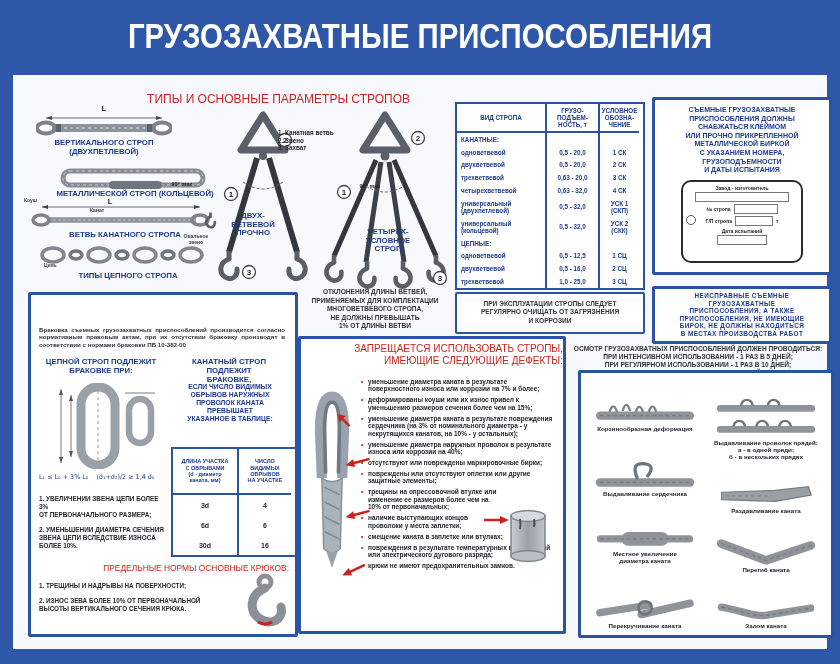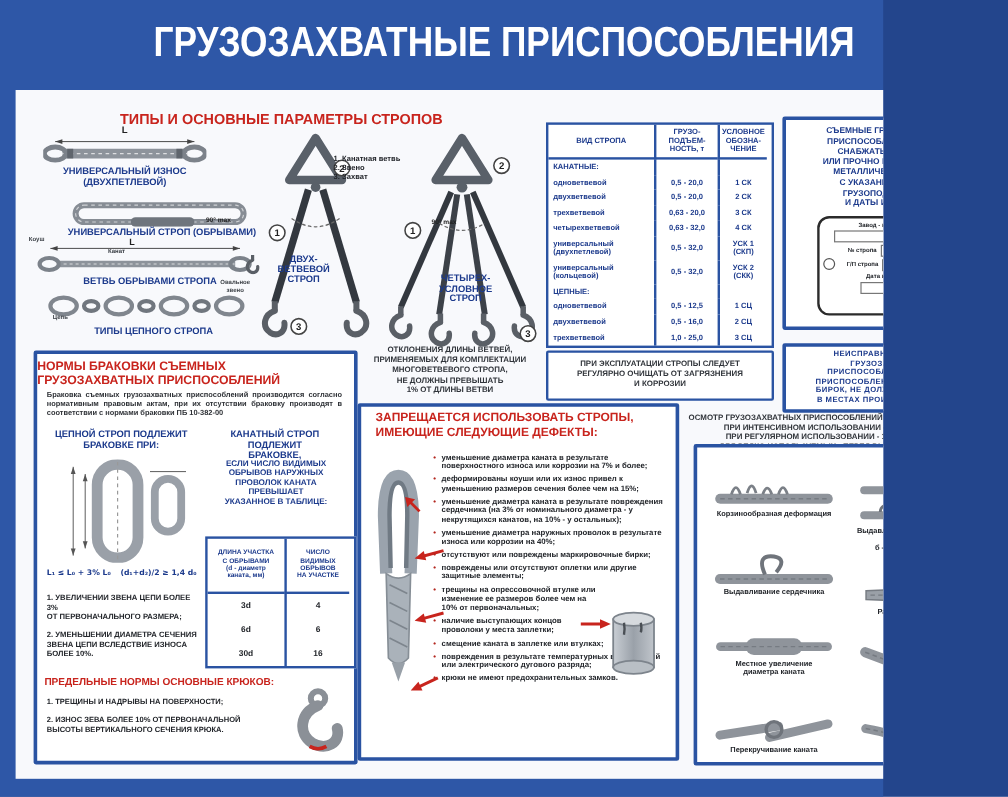--- a/index.html
+++ b/index.html
@@ -1,20 +1,20 @@
 <!DOCTYPE html>
 <html><head>
 <meta charset="utf-8">
 <style>
   body{margin:0;background:#23458c}
-  .poster{position:relative;width:736px;height:664px;background:#2e57a7;font-family:"Liberation Sans",sans-serif;overflow:hidden}
+  .poster{position:relative;width:840px;height:664px;background:#2e57a7;font-family:"Liberation Sans",sans-serif;overflow:hidden}
   .panel{position:absolute;left:13px;top:75px;width:814px;height:574px;background:#f8f9fc}
   .abs{position:absolute}
   .t{white-space:pre-line}
-  .red{color:#c8241d;font-weight:700;text-align:left}
+  .red{color:#c8241d;font-weight:400;text-align:right}
   .navy{color:#1c3a8c}
   .bold{font-weight:700}
   .ctr{text-align:center}
   .box{position:absolute;background:#fff;border:3px solid #2a53a2;border-radius:2px}
   .bx2{border-width:2px}
   .title{position:absolute;left:0;top:16px;width:840px;text-align:center;color:#fff;font-size:35px;font-weight:700;transform:scaleX(.84);letter-spacing:0}
   .cap{color:#1c3a8c;font-weight:700;font-size:7.8px;text-align:center;line-height:8.6px}
   .tiny{font-size:5px;color:#3a3f45;font-weight:700}
   
   .stable{position:absolute;left:455px;top:102px;width:186px;height:184px;background:#fff;border:2px solid #2a53a2;display:grid;grid-template-columns:88px 53px 41px;font-weight:700;color:#1c3a8c}
@@ -64,44 +64,44 @@
     <line x1="10" y1="4" x2="126" y2="4" stroke="#444" stroke-width="0.8"></line>
     <polygon points="10,4 16,2 16,6" fill="#444"></polygon>
       <polygon points="126,4 120,2 120,6" fill="#444"></polygon>
     <line x1="16" y1="14" x2="120" y2="14" stroke="#8d939b" stroke-width="8"></line>
     <line x1="16" y1="14" x2="120" y2="14" stroke="#ffffff" stroke-width="1" stroke-dasharray="3,3" opacity=".7"></line>
     <ellipse cx="10" cy="14" rx="9" ry="5.5" fill="none" stroke="#7c828a" stroke-width="4"></ellipse>
     <ellipse cx="126" cy="14" rx="9" ry="5.5" fill="none" stroke="#7c828a" stroke-width="4"></ellipse>
     <rect x="20" y="10" width="5" height="8" fill="#5f656d"></rect>
       <rect x="111" y="10" width="5" height="8" fill="#5f656d"></rect>
   </svg>
-  <div class="abs cap t" style="left:34px;top:139px;width:140px">УНИВЕРСАЛЬНЫЙ ИЗНОС
+  <div class="abs cap t" style="left:34px;top:139px;width:140px">ВЕРТИКАЛЬНОГО СТРОП
 (ДВУХПЕТЛЕВОЙ)</div>
 
   <svg class="abs" style="left:58px;top:167px" width="150" height="22" viewBox="0 0 150 22">
     <rect x="5" y="4" width="140" height="14" rx="7" fill="none" stroke="#868c94" stroke-width="5"></rect>
     <rect x="5" y="4" width="140" height="14" rx="7" fill="none" stroke="#ffffff" stroke-width="1" stroke-dasharray="3,3" opacity=".6"></rect>
     <line x1="55" y1="18" x2="100" y2="18" stroke="#6f757d" stroke-width="8" stroke-linecap="round"></line>
   </svg>
-  <div class="abs cap" style="left:30px;top:190px;width:210px">УНИВЕРСАЛЬНЫЙ СТРОП (ОБРЫВАМИ)</div>
+  <div class="abs cap" style="left:30px;top:190px;width:210px">МЕТАЛЛИЧЕСКОЙ СТРОП (КОЛЬЦЕВОЙ)</div>
 
   <div class="abs tiny" style="left:24px;top:197px">Коуш</div>
   <div class="abs ctr bold" style="left:100px;top:197px;width:20px;font-size:7.5px;color:#222">L</div>
   <div class="abs tiny" style="left:90px;top:207px">Канат</div>
   <svg class="abs" style="left:28px;top:203px" width="190" height="26" viewBox="0 0 190 26">
     <line x1="14" y1="4" x2="172" y2="4" stroke="#444" stroke-width="0.8"></line>
     <polygon points="14,4 20,2 20,6" fill="#444"></polygon>
       <polygon points="172,4 166,2 166,6" fill="#444"></polygon>
     <line x1="20" y1="17" x2="168" y2="17" stroke="#8d939b" stroke-width="5.5"></line>
     <line x1="20" y1="17" x2="168" y2="17" stroke="#ffffff" stroke-width="0.8" stroke-dasharray="2.5,2.5" opacity=".7"></line>
     <ellipse cx="13" cy="17" rx="8" ry="5" fill="none" stroke="#7c828a" stroke-width="3.5"></ellipse>
     <ellipse cx="172" cy="17" rx="8" ry="5" fill="none" stroke="#7c828a" stroke-width="3.5"></ellipse>
     <use href="#sym-hook" x="176" y="9" width="13" height="17"></use>
   </svg>
-  <div class="abs cap" style="left:40px;top:231px;width:170px">ВЕТВЬ ОБРЫВАМИ СТРОПА</div>
+  <div class="abs cap" style="left:40px;top:231px;width:170px">ВЕТВЬ КАНАТНОГО СТРОПА</div>
 
   <div class="abs tiny t ctr" style="left:172px;top:233px;width:48px">Овальное
 звено</div>
   <svg class="abs" style="left:38px;top:243px" width="170" height="24" viewBox="0 0 170 24">
     <ellipse cx="15" cy="12" rx="11" ry="7" fill="none" stroke="#80868e" stroke-width="3.5"></ellipse>
     <ellipse cx="38" cy="12" rx="6" ry="4" fill="none" stroke="#70767e" stroke-width="3.5"></ellipse>
     <ellipse cx="61" cy="12" rx="11" ry="7" fill="none" stroke="#80868e" stroke-width="3.5"></ellipse>
     <ellipse cx="84" cy="12" rx="6" ry="4" fill="none" stroke="#70767e" stroke-width="3.5"></ellipse>
     <ellipse cx="107" cy="12" rx="11" ry="7" fill="none" stroke="#80868e" stroke-width="3.5"></ellipse>
     <ellipse cx="130" cy="12" rx="6" ry="4" fill="none" stroke="#70767e" stroke-width="3.5"></ellipse>
@@ -123,21 +123,21 @@
     <circle cx="72" cy="30" r="6.5" fill="#fff" stroke="#444" stroke-width="1.3"></circle>
     <text x="72" y="33" font-size="8" text-anchor="middle" fill="#222" font-weight="bold">2</text>
     <circle cx="18" cy="84" r="6.5" fill="#fff" stroke="#444" stroke-width="1.3"></circle>
     <text x="18" y="87" font-size="8" text-anchor="middle" fill="#222" font-weight="bold">1</text>
     <circle cx="36" cy="162" r="6.5" fill="#fff" stroke="#444" stroke-width="1.3"></circle>
     <text x="36" y="165" font-size="8" text-anchor="middle" fill="#222" font-weight="bold">3</text>
   </svg>
   <div class="abs ctr bold" style="left:160px;top:181px;width:44px;font-size:5.5px;color:#222">90° max</div>
   <div class="abs cap t" style="left:218px;top:212px;width:70px">ДВУХ-
 ВЕТВЕВОЙ
-СТРОП</div>
+ПРОЧНО</div>
   <div class="abs t bold" style="left:278px;top:129px;width:72px;font-size:6.3px;line-height:7.6px;color:#23262b">1. Канатная ветвь
 2. Звено
 3. Захват</div>
 
   <svg class="abs" style="left:318px;top:110px" width="135" height="182" viewBox="0 0 135 182">
     <path d="M67,5 L45,40 L89,40 Z" fill="none" stroke="#596069" stroke-width="7" stroke-linejoin="round"></path>
     <circle cx="67" cy="46" r="4.5" fill="#596069"></circle>
     <line x1="58" y1="50" x2="16" y2="146" stroke="#33383f" stroke-width="5"></line>
     <line x1="63" y1="52" x2="48" y2="152" stroke="#3c4148" stroke-width="5"></line>
     <line x1="71" y1="52" x2="86" y2="152" stroke="#3c4148" stroke-width="5"></line>
@@ -257,22 +257,20 @@
 НЕ ДОЛЖНЫ ПРЕВЫШАТЬ
 1% ОТ ДЛИНЫ ВЕТВИ</div>
 
   <div class="box bx2" style="left:455px;top:292px;width:186px;height:38px">
     <div class="t bold ctr" style="margin-top:6px;font-size:6.6px;line-height:8.4px;color:#30343a">ПРИ ЭКСПЛУАТАЦИИ СТРОПЫ СЛЕДУЕТ
 РЕГУЛЯРНО ОЧИЩАТЬ ОТ ЗАГРЯЗНЕНИЯ
 И КОРРОЗИИ</div>
   </div>
 
   <div class="box" style="left:28px;top:292px;width:264px;height:339px">
-    <div class="abs red t" style="left:0;top:5px;width:100%;font-size:10.2px;line-height:11.5px">НОРМЫ БРАКОВКИ СЪЕМНЫХ
-ГРУЗОЗАХВАТНЫХ ПРИСПОСОБЛЕНИЙ</div>
     <div class="abs bold" style="left:8px;top:31px;width:246px;font-size:6.2px;line-height:7.4px;color:#2f3237;text-align:justify">Браковка съемных грузозахватных приспособлений производится согласно нормативным правовым актам, при их отсутствии браковку производят в соответствии с нормами браковки ПБ 10-382-00</div>
     <div class="abs t navy bold ctr" style="left:138px;top:62px;width:120px;font-size:7.8px;line-height:9px">КАНАТНЫЙ СТРОП ПОДЛЕЖИТ
 БРАКОВКЕ,</div>
     <div class="abs t navy bold ctr" style="left:6px;top:62px;width:128px;font-size:7.8px;line-height:9px">ЦЕПНОЙ СТРОП ПОДЛЕЖИТ
 БРАКОВКЕ ПРИ:</div>
     <div class="abs t navy bold ctr" style="left:140px;top:88px;width:118px;font-size:6.8px;line-height:8px">ЕСЛИ ЧИСЛО ВИДИМЫХ
 ОБРЫВОВ НАРУЖНЫХ
 ПРОВОЛОК КАНАТА
 ПРЕВЫШАЕТ
 УКАЗАННОЕ В ТАБЛИЦЕ:</div>
@@ -281,21 +279,21 @@
       <line x1="57" y1="2" x2="57" y2="84" stroke="#999" stroke-width="1" stroke-dasharray="3,3"></line>
       <line x1="20" y1="6" x2="20" y2="80" stroke="#555" stroke-width="0.8"></line>
       <polygon points="20,6 18,12 22,12" fill="#555"></polygon>
         <polygon points="20,80 18,74 22,74" fill="#555"></polygon>
       <line x1="30" y1="12" x2="30" y2="74" stroke="#555" stroke-width="0.8"></line>
       <polygon points="30,12 28,18 32,18" fill="#555"></polygon>
         <polygon points="30,74 28,68 32,68" fill="#555"></polygon>
       <rect x="88" y="16" width="22" height="44" rx="11" fill="none" stroke="#9aa0a8" stroke-width="6.5"></rect>
       <line x1="84" y1="10" x2="114" y2="10" stroke="#555" stroke-width="0.8"></line>
     </svg>
-    <div class="abs" style="left:8px;top:178px;width:130px;display:flex;gap:8px;font-size:6.4px;font-weight:700;color:#1c3a8c;font-family:'DejaVu Sans',sans-serif">
+    <div class="abs" style="left:8px;top:178px;width:130px;display:flex;gap:8px;font-size:6.4px;font-weight:400;color:#1c3a8c;font-family:'DejaVu Sans',sans-serif">
       <span>L₁ ≤ L₀ + 3% L₀</span>
       <span>(d₁+d₂)/2 ≥ 1,4 d₀</span>
     </div>
     <div class="abs t bold" style="left:8px;top:200px;width:130px;font-size:6.4px;line-height:7.8px;color:#23262b">1. УВЕЛИЧЕНИИ ЗВЕНА ЦЕПИ БОЛЕЕ 3%
 ОТ ПЕРВОНАЧАЛЬНОГО РАЗМЕРА;</div>
     <div class="abs t bold" style="left:8px;top:231px;width:130px;font-size:6.4px;line-height:7.8px;color:#23262b">2. УМЕНЬШЕНИИ ДИАМЕТРА СЕЧЕНИЯ
 ЗВЕНА ЦЕПИ ВСЛЕДСТВИЕ ИЗНОСА
 БОЛЕЕ 10%.</div>
     <div class="btable">
       <div class="bh t">ДЛИНА УЧАСТКА
@@ -318,21 +316,21 @@
     <div class="abs t bold" style="left:8px;top:302px;width:195px;font-size:6.3px;line-height:7.6px;color:#23262b">2. ИЗНОС ЗЕВА БОЛЕЕ 10% ОТ ПЕРВОНАЧАЛЬНОЙ
 ВЫСОТЫ ВЕРТИКАЛЬНОГО СЕЧЕНИЯ КРЮКА.</div>
     <svg class="abs" style="left:210px;top:278px" width="48" height="56" viewBox="0 0 48 56">
       <circle cx="24" cy="9" r="6" fill="none" stroke="#8b9097" stroke-width="5"></circle>
       <path d="M24,15 C9,21 7,38 19,46 C31,53 43,46 40,34" fill="none" stroke="#8b9097" stroke-width="9" stroke-linecap="round"></path>
       <path d="M17,49 q7,4 14,0" fill="none" stroke="#c8241d" stroke-width="3"></path>
     </svg>
   </div>
 
   <div class="box" style="left:298px;top:336px;width:262px;height:292px">
-    <div class="abs red t" style="left:12px;top:4px;width:100%;font-size:10px;line-height:11.5px">ЗАПРЕЩАЕТСЯ ИСПОЛЬЗОВАТЬ СТРОПЫ,
+    <div class="abs red t" style="left:0;top:4px;width:100%;font-size:10px;line-height:11.5px">ЗАПРЕЩАЕТСЯ ИСПОЛЬЗОВАТЬ СТРОПЫ,
 ИМЕЮЩИЕ СЛЕДУЮЩИЕ ДЕФЕКТЫ:</div>
     <svg class="abs" style="left:6px;top:40px" width="50" height="198" viewBox="0 0 54 200">
       <path d="M16,100 L14,48 Q14,12 27,12 Q40,12 40,48 L38,100" fill="none" stroke="#9aa3ad" stroke-width="11"></path>
       <path d="M20,95 L19,48 Q19,18 27,18 Q35,18 35,48 L34,95" fill="none" stroke="#707a84" stroke-width="4"></path>
       <path d="M16,100 Q27,108 38,100 L36,176 Q27,186 18,176 Z" fill="#aab2ba" stroke="#868e96" stroke-width="1.5"></path>
       <line x1="19" y1="110" x2="35" y2="118" stroke="#7d858d" stroke-width="1.5"></line>
       <line x1="19" y1="126" x2="35" y2="134" stroke="#7d858d" stroke-width="1.5"></line>
       <line x1="19" y1="142" x2="35" y2="150" stroke="#7d858d" stroke-width="1.5"></line>
       <line x1="19" y1="158" x2="35" y2="166" stroke="#7d858d" stroke-width="1.5"></line>
       <polygon points="21,180 33,180 27,197" fill="#98a0a8"></polygon>

